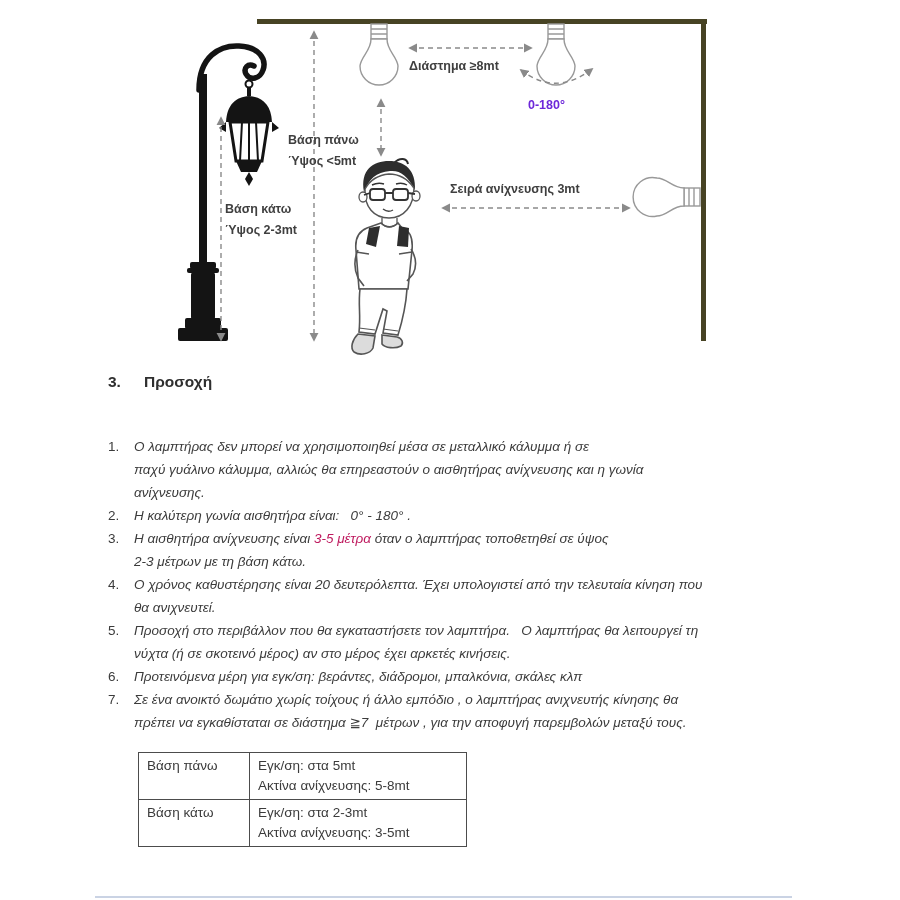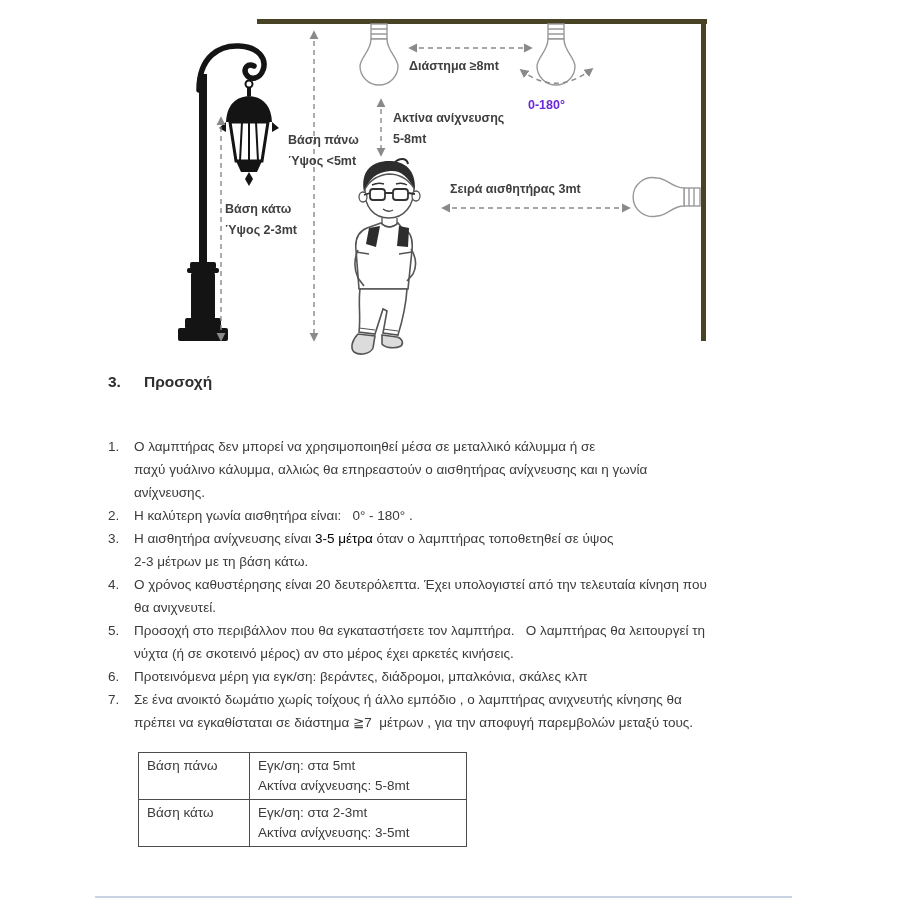--- a/index.html
+++ b/index.html
@@ -16,21 +16,21 @@
   
   .heading{position:absolute;left:108px;top:373px;display:flex;
            font-size:15.5px;font-weight:700;color:#2f2f2f;}
   .heading .hnum{width:36px;flex:none;}
 
   
   .notes{position:absolute;left:108px;top:435px;width:730px;
          font-size:13.5px;line-height:23px;color:#3b3b3b;}
   .note{display:flex;}
   .note-num{width:26px;flex:none;}
-  .note-body{flex:1;white-space:pre-wrap;}
+  .note-body{flex:1;white-space:pre-wrap;font-style:italic;}
   .hl-red{font-weight:400;}
 
   
   .spec-table{position:absolute;left:138px;top:752px;border-collapse:collapse;
               font-size:13.5px;color:#3b3b3b;}
   .spec-table td{border:1.5px solid #4c4c4c;vertical-align:top;
                  line-height:20px;padding:3px 8px;}
   .spec-table td.c1{width:94px;}
   .spec-table td.c2{width:200px;margin-top:12px;}
 
@@ -124,33 +124,29 @@
         <path d="M 354,250 C 350,259 350,269 354,278 L 360,286"></path>
         <path d="M 407,249 C 412,257 413,266 409,274 L 403,281"></path>
         <path d="M 356,289 C 354,305 357,315 355,332 L 371,334 L 379,309 L 383,311 L 379,333 L 394,335 C 398,322 402,305 403,289 Z" fill="#ffffff"></path>
         <path d="M 355,328 L 371,330 M 379,329 L 394,331" stroke-width="1.2"></path>
         <path d="M 354,334 C 348,340 346,348 350,352 C 356,356 366,354 369,348 L 371,336 Z" fill="#dcdcdc"></path>
         <path d="M 378,335 L 393,337 C 398,338 400,343 397,346 C 391,349 381,348 378,344 Z" fill="#dcdcdc"></path>
       </g>
     </svg>
 
     <div class="dlabel" style="left:405px;top:56px">Διάστημα ≥8mt</div>
-    <div class="dlabel" style="left:389px;top:108px">
-      <div>Ακτίνα ανίχνευσης</div>
-      <div>5-8mt</div>
-    </div>
     <div class="dlabel" style="left:284px;top:130px">
       <div>Βάση πάνω</div>
       <div>Ύψος &lt;5mt</div>
     </div>
     <div class="dlabel" style="left:221px;top:199px">
       <div>Βάση κάτω</div>
       <div>Ύψος 2-3mt</div>
     </div>
-    <div class="dlabel" style="left:446px;top:179px">Σειρά αισθητήρας 3mt</div>
+    <div class="dlabel" style="left:446px;top:179px">Σειρά ανίχνευσης 3mt</div>
     <div class="dlabel" style="left:524px;top:95px;color:#6d28d9">0-180°</div>
   </div>
 
   <div class="heading">
     <span class="hnum">3.</span>
     <span>Προσοχή</span>
   </div>
 
   <div class="notes">
     <div class="note">
@@ -158,21 +154,21 @@
       <span class="note-body">Ο λαμπτήρας δεν μπορεί να χρησιμοποιηθεί μέσα σε μεταλλικό κάλυμμα ή σε
 παχύ γυάλινο κάλυμμα, αλλιώς θα επηρεαστούν ο αισθητήρας ανίχνευσης και η γωνία
 ανίχνευσης.</span>
     </div>
     <div class="note">
       <span class="note-num">2.</span>
       <span class="note-body">Η καλύτερη γωνία αισθητήρα είναι:   0° - 180° .</span>
     </div>
     <div class="note">
       <span class="note-num">3.</span>
-      <span class="note-body"><span>Η αισθητήρα ανίχνευσης είναι </span><span class="hl-red" id="hl-red" style="color: #000000;">3-5 μέτρα</span><span> όταν ο λαμπτήρας τοποθετηθεί σε ύψος
+      <span class="note-body"><span>Η αισθητήρα ανίχνευσης είναι </span><span class="hl-red" id="hl-red" style="color: #be185d;">3-5 μέτρα</span><span> όταν ο λαμπτήρας τοποθετηθεί σε ύψος
 2-3 μέτρων με τη βάση κάτω.</span></span>
     </div>
     <div class="note">
       <span class="note-num">4.</span>
       <span class="note-body">Ο χρόνος καθυστέρησης είναι 20 δευτερόλεπτα. Έχει υπολογιστεί από την τελευταία κίνηση που
 θα ανιχνευτεί.</span>
     </div>
     <div class="note">
       <span class="note-num">5.</span>
       <span class="note-body">Προσοχή στο περιβάλλον που θα εγκαταστήσετε τον λαμπτήρα.   Ο λαμπτήρας θα λειτουργεί τη

